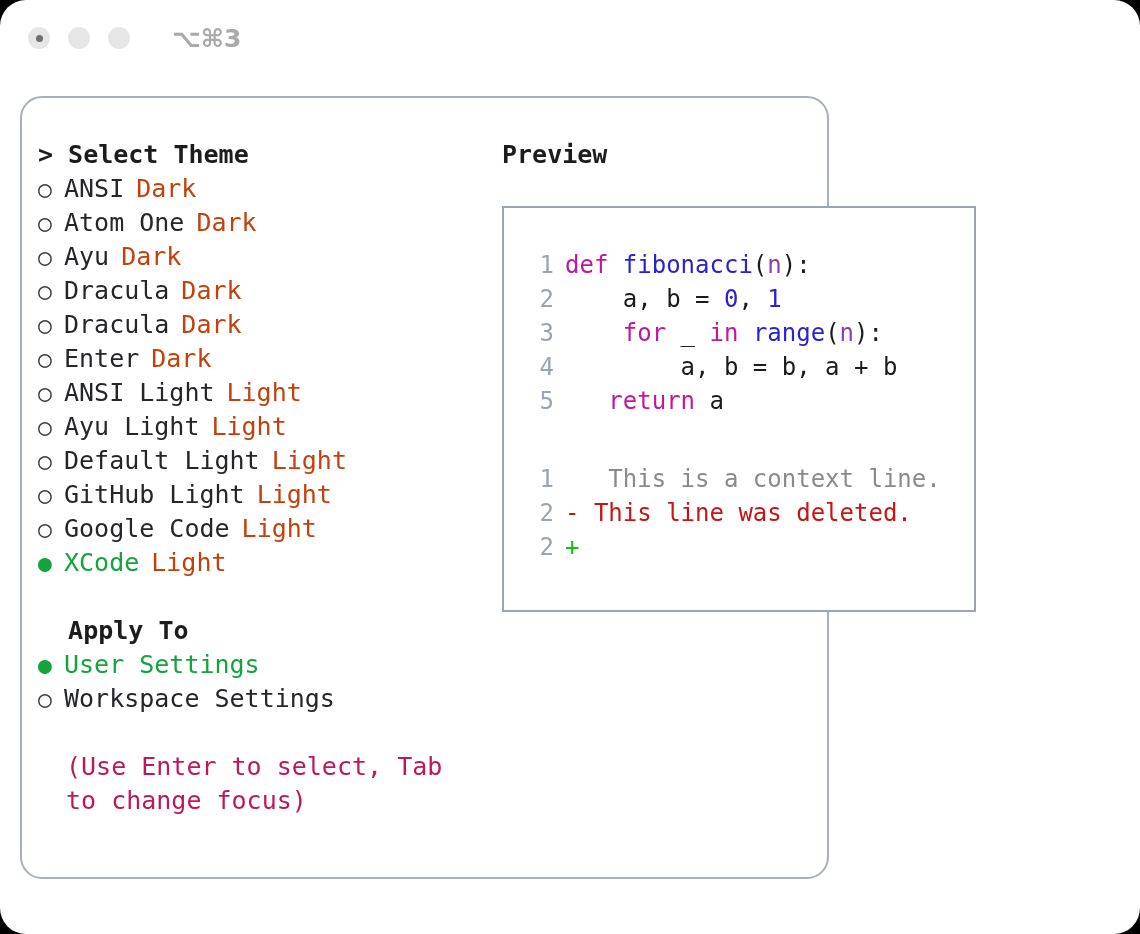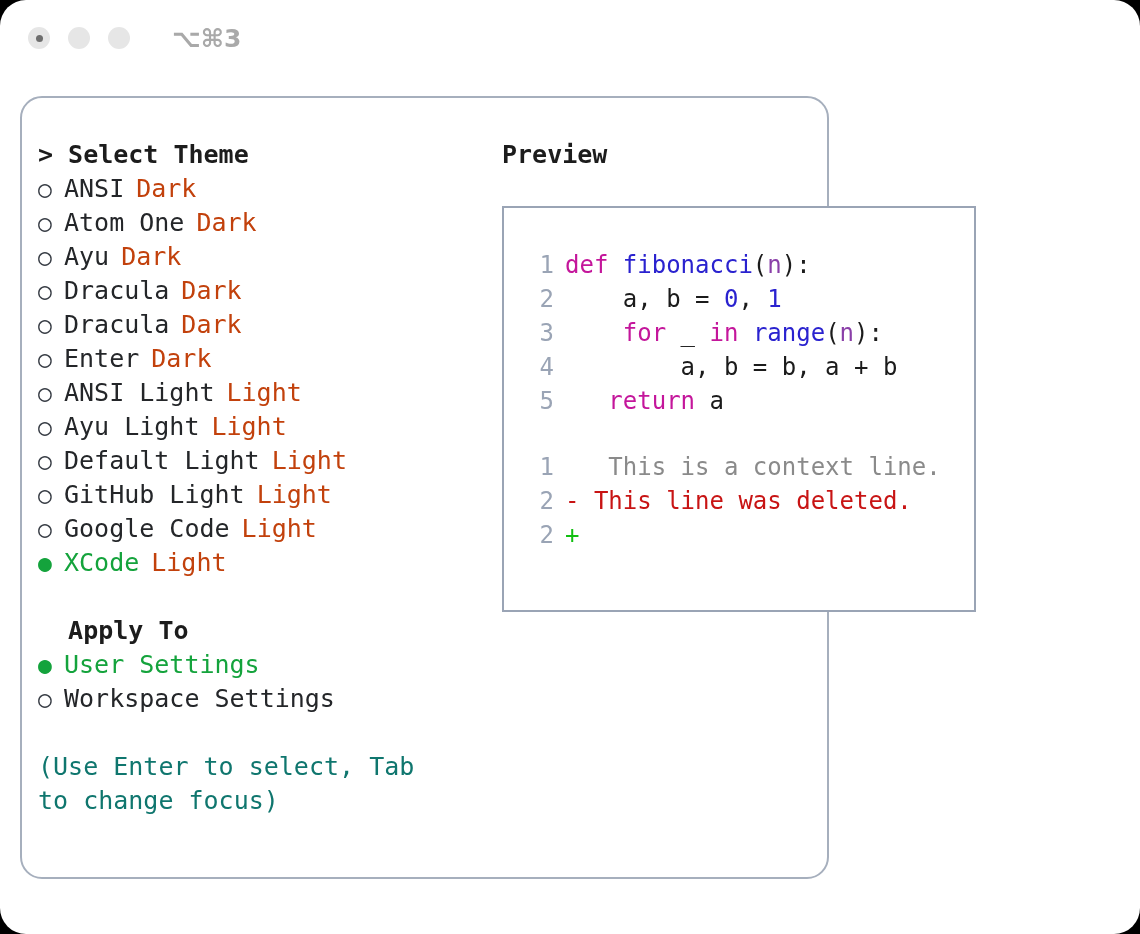--- a/index.html
+++ b/index.html
@@ -113,22 +113,23 @@
   .row.selected .name { color: #14a33c; }
   .row .variant {
     color: #c2410c;
     margin-left: 12px;
   }
   .spacer-34 { height: 34px; }
 
   .hint {
     font-size: 25px;
     line-height: 34px;
-    color: #0f766e;
+    color: #be185d;
     width: 400px;
+    margin-left: 28px;
   }
 
   
   .codepanel {
     margin-top: 34px;
     width: 474px;
     height: 406px;
     border: 2px solid #9aa4b5;
     box-sizing: border-box;
     background: #ffffff;
@@ -211,21 +212,21 @@
       <div class="codepanel">
         <div id="code-lines">
             <div class="codeline"><span class="lineno">1</span><span class="codetext"><span class="tok-kw">def</span><span class="tok-pl"> </span><span class="tok-fn">fibonacci</span><span class="tok-pl">(</span><span class="tok-var">n</span><span class="tok-pl">):</span></span></div>
             <div class="codeline"><span class="lineno">2</span><span class="codetext"><span class="tok-pl">    a, b = </span><span class="tok-num">0</span><span class="tok-pl">, </span><span class="tok-num">1</span></span></div>
             <div class="codeline"><span class="lineno">3</span><span class="codetext"><span class="tok-pl">    </span><span class="tok-kw">for</span><span class="tok-pl"> _ </span><span class="tok-kw">in</span><span class="tok-pl"> </span><span class="tok-fn">range</span><span class="tok-pl">(</span><span class="tok-var">n</span><span class="tok-pl">):</span></span></div>
             <div class="codeline"><span class="lineno">4</span><span class="codetext"><span class="tok-pl">        a, b = b, a + b</span></span></div>
             <div class="codeline"><span class="lineno">5</span><span class="codetext"><span class="tok-pl">   </span><span class="tok-kw">return</span><span class="tok-pl"> a</span></span></div>
           </div>
         <div class="codegap"></div>
         <div id="diff-lines">
-            <div class="codeline"><span class="lineno">1</span><span class="tok-ctx" style="white-space: pre;"> </span><span class="tok-ctx" style="white-space: pre;">  This is a context line.</span></div>
+            <div class="codeline"><span class="lineno">1</span><span class="tok-ctx" style="white-space: pre;"> </span><span class="tok-ctx" style="white-space: pre; margin-top: 12px;">  This is a context line.</span></div>
             <div class="codeline"><span class="lineno">2</span><span class="tok-del" style="white-space: pre;">-</span><span class="tok-del" style="white-space: pre;"> This line was deleted.</span></div>
             <div class="codeline"><span class="lineno">2</span><span class="tok-add" style="white-space: pre;">+</span></div>
           </div>
       </div>
     </div>
 
   </div>
 </div>
 
 </body></html>

